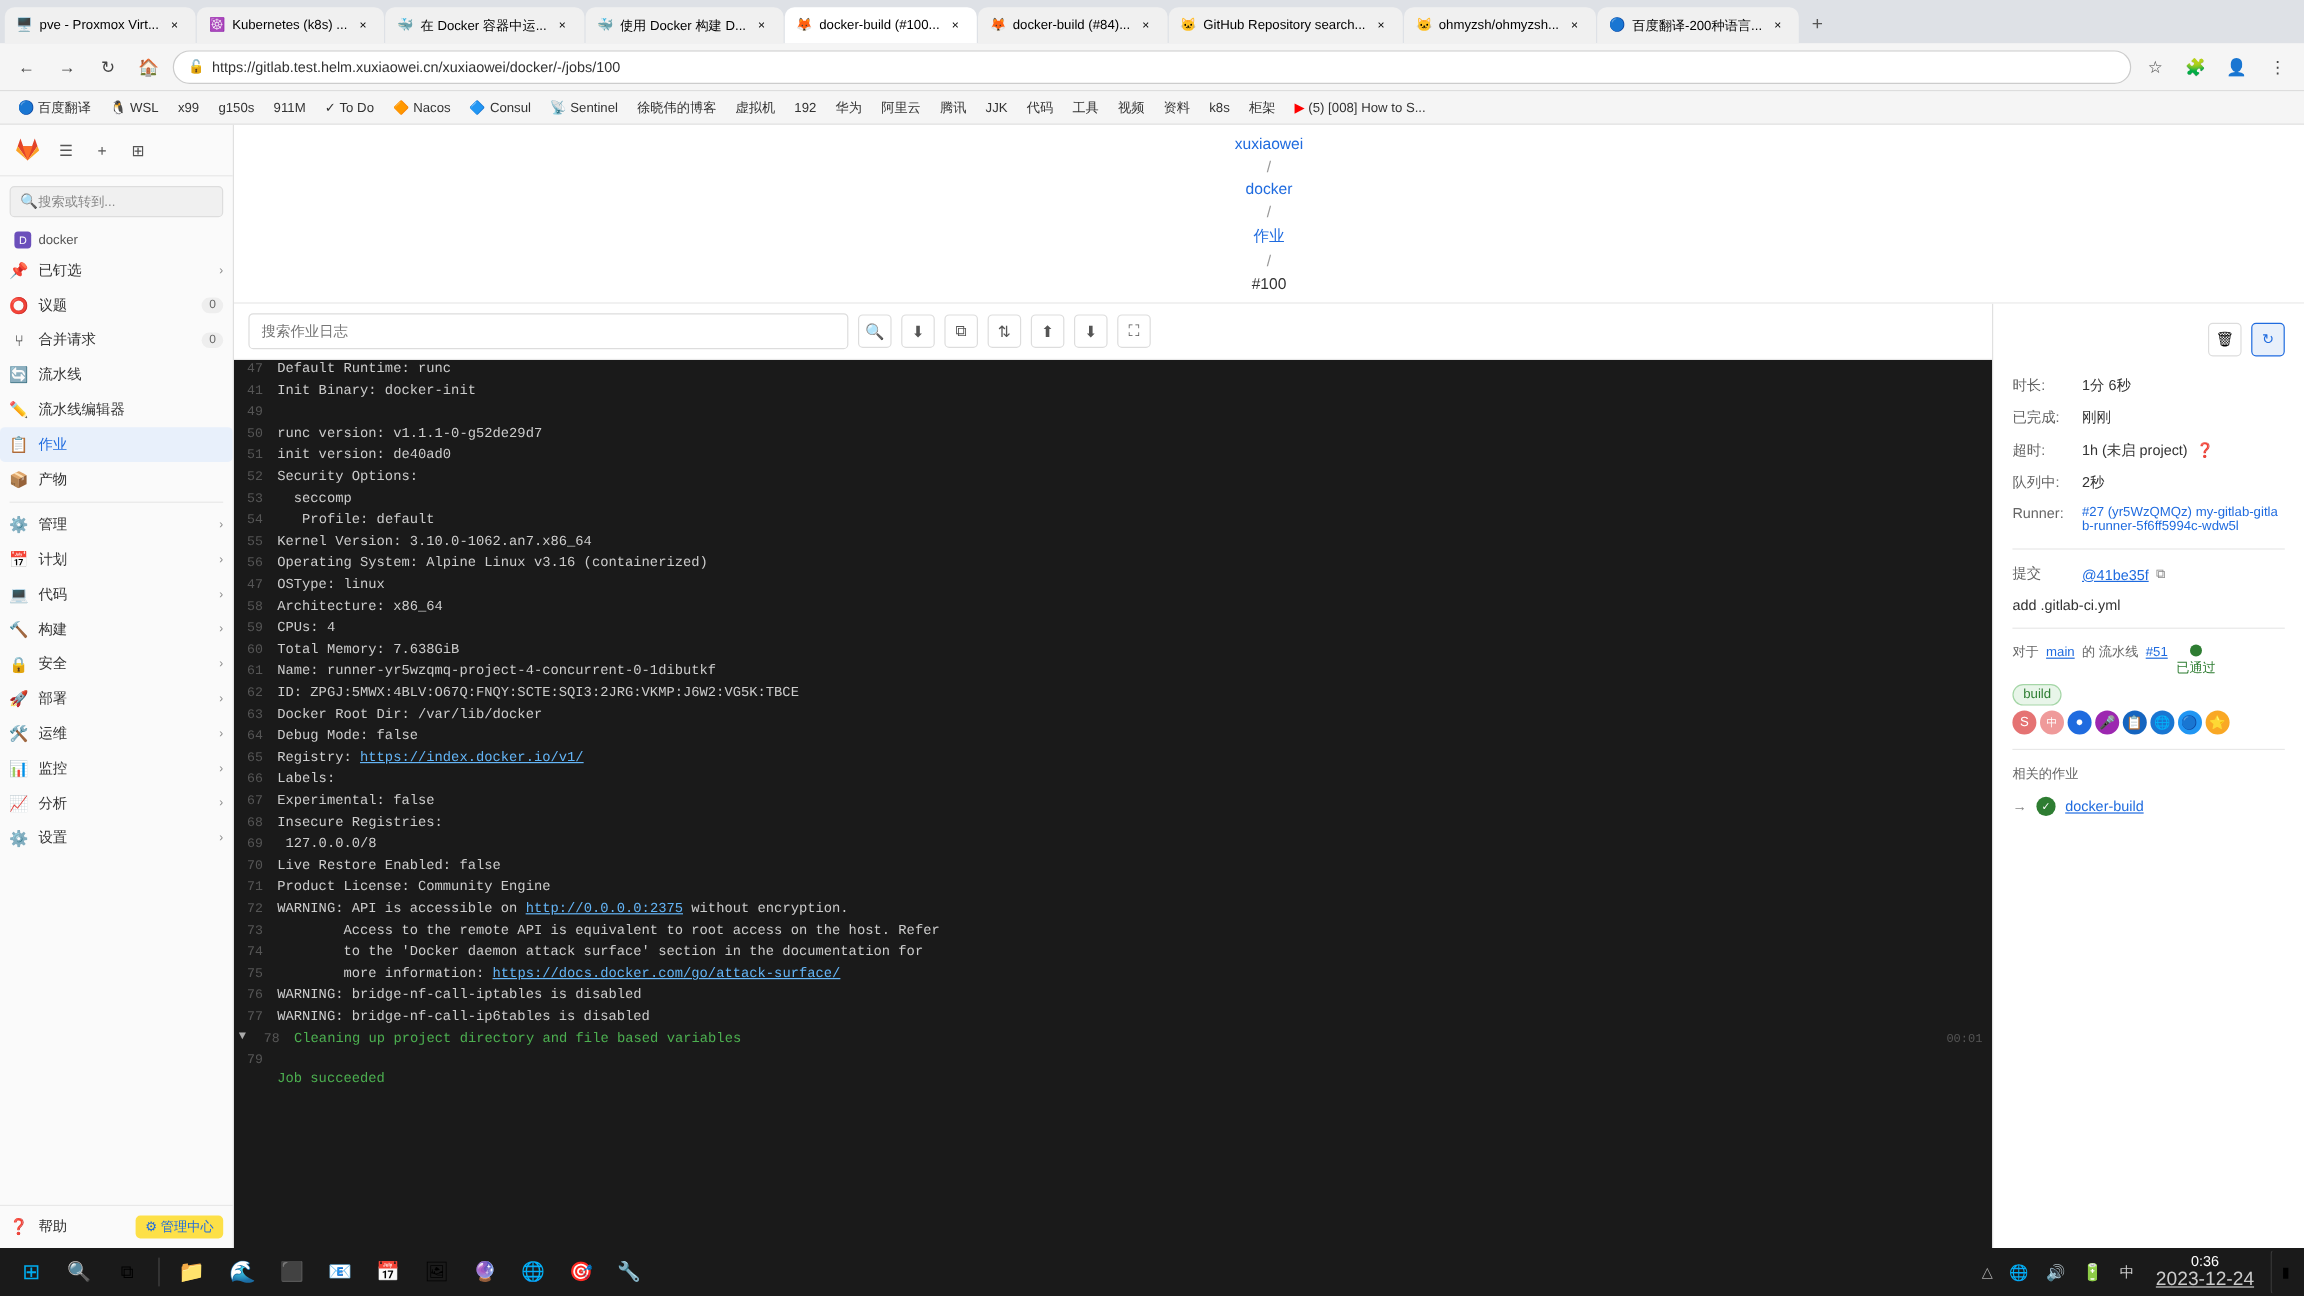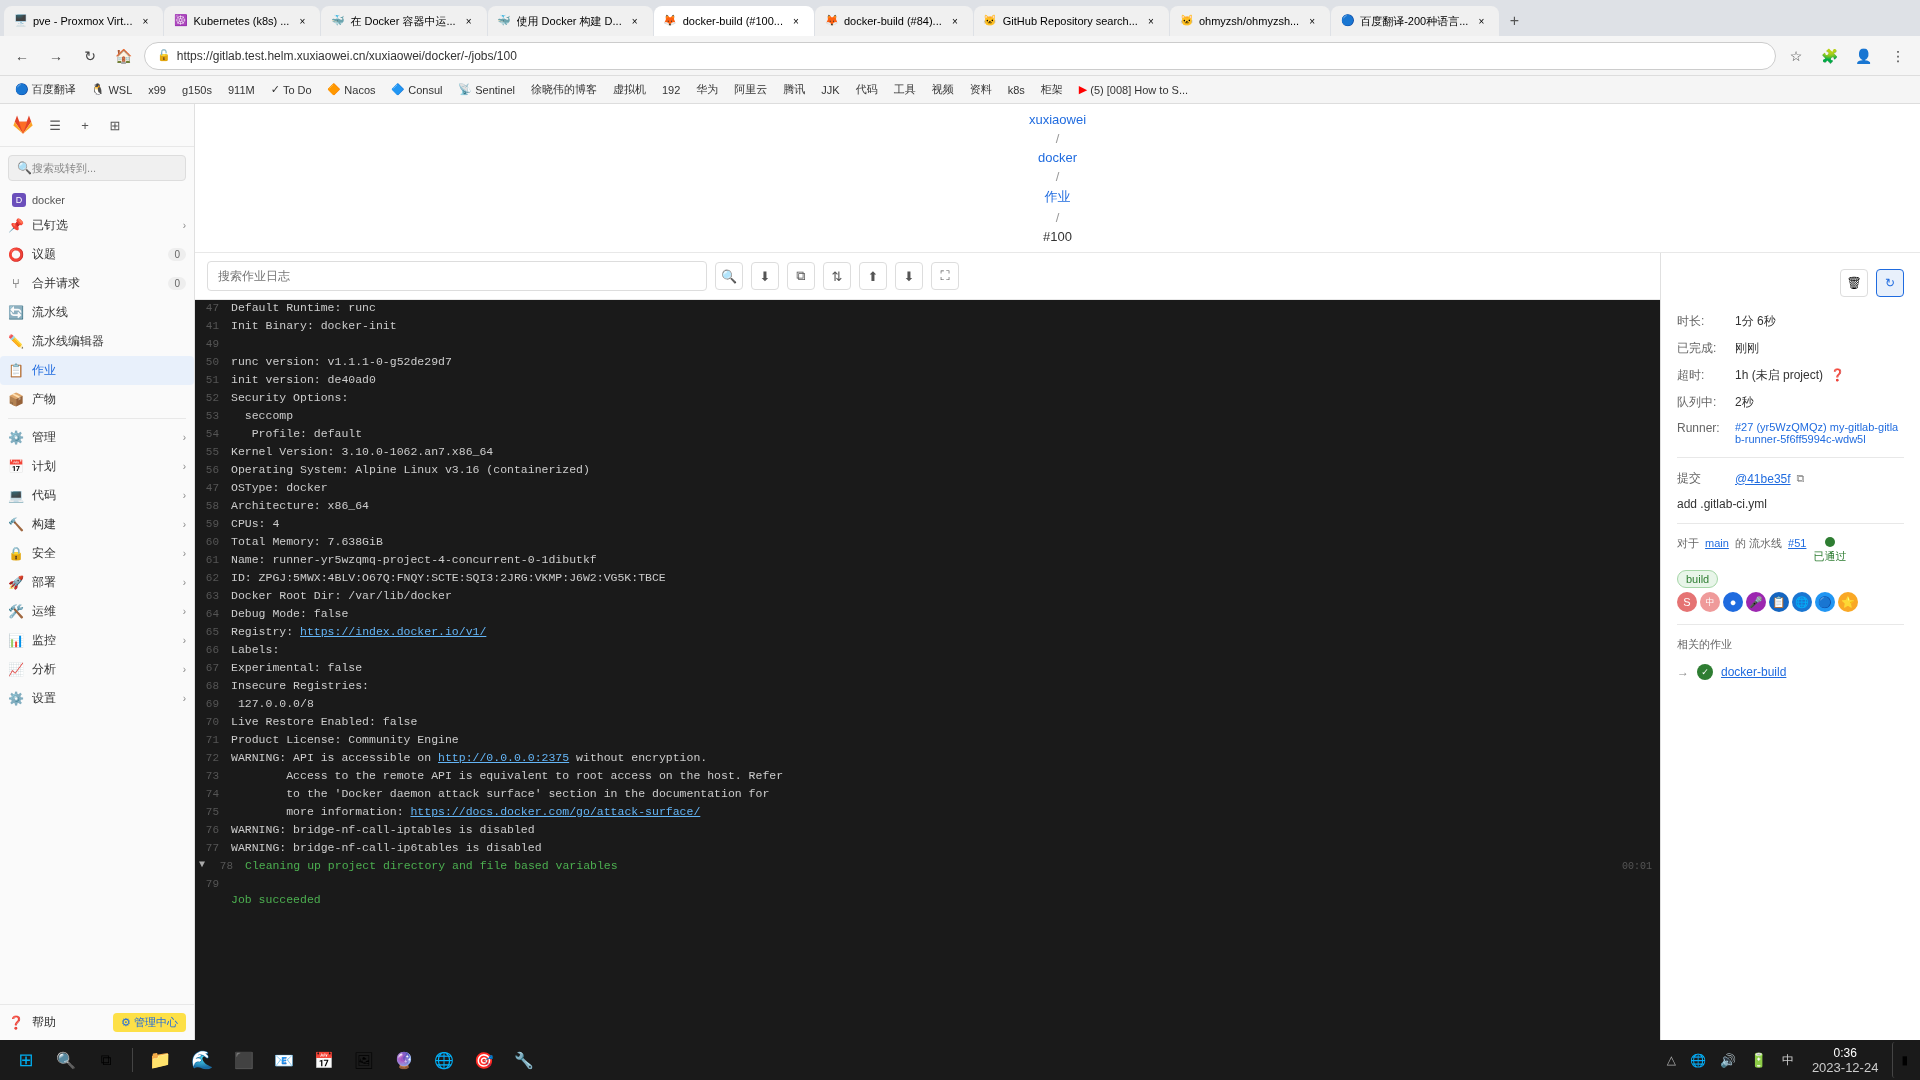--- a/index.html
+++ b/index.html
@@ -450,21 +450,21 @@
           <div class="log-line">
             <span class="log-line-num">55</span>
             <span class="log-line-content">Kernel Version: 3.10.0-1062.an7.x86_64</span>
           </div>
           <div class="log-line">
             <span class="log-line-num">56</span>
             <span class="log-line-content">Operating System: Alpine Linux v3.16 (containerized)</span>
           </div>
           <div class="log-line">
             <span class="log-line-num">47</span>
-            <span class="log-line-content">OSType: docker</span>
+            <span class="log-line-content">OSType: linux</span>
           </div>
           <div class="log-line">
             <span class="log-line-num">58</span>
             <span class="log-line-content">Architecture: x86_64</span>
           </div>
           <div class="log-line">
             <span class="log-line-num">59</span>
             <span class="log-line-content">CPUs: 4</span>
           </div>
           <div class="log-line">
@@ -686,17 +686,17 @@
   <div class="taskbar-right">
     <div class="taskbar-sys-icons">
       <span class="sys-icon" style="font-size:12px; color:#aaa;">△</span>
       <span class="sys-icon">🌐</span>
       <span class="sys-icon">🔊</span>
       <span class="sys-icon" style="color:#ccc; font-size:14px;">🔋</span>
       <span class="sys-icon" style="color:#ccc; font-size:12px;">中</span>
     </div>
     <div class="taskbar-time">
       <div style="color:#fff; font-size:12px;">0:36</div>
-      <div style="color:#ccc; font-size:13px;">2023-12-24</div>
+      <div style="color:#ccc; font-size:16px;text-decoration:underline;">2023-12-24</div>
     </div>
     <div class="sys-icon" style="border-left:1px solid #444; padding-left:8px; height:36px; display:flex; align-items:center;">▮</div>
   </div>
 </div>
 
 </body></html>

